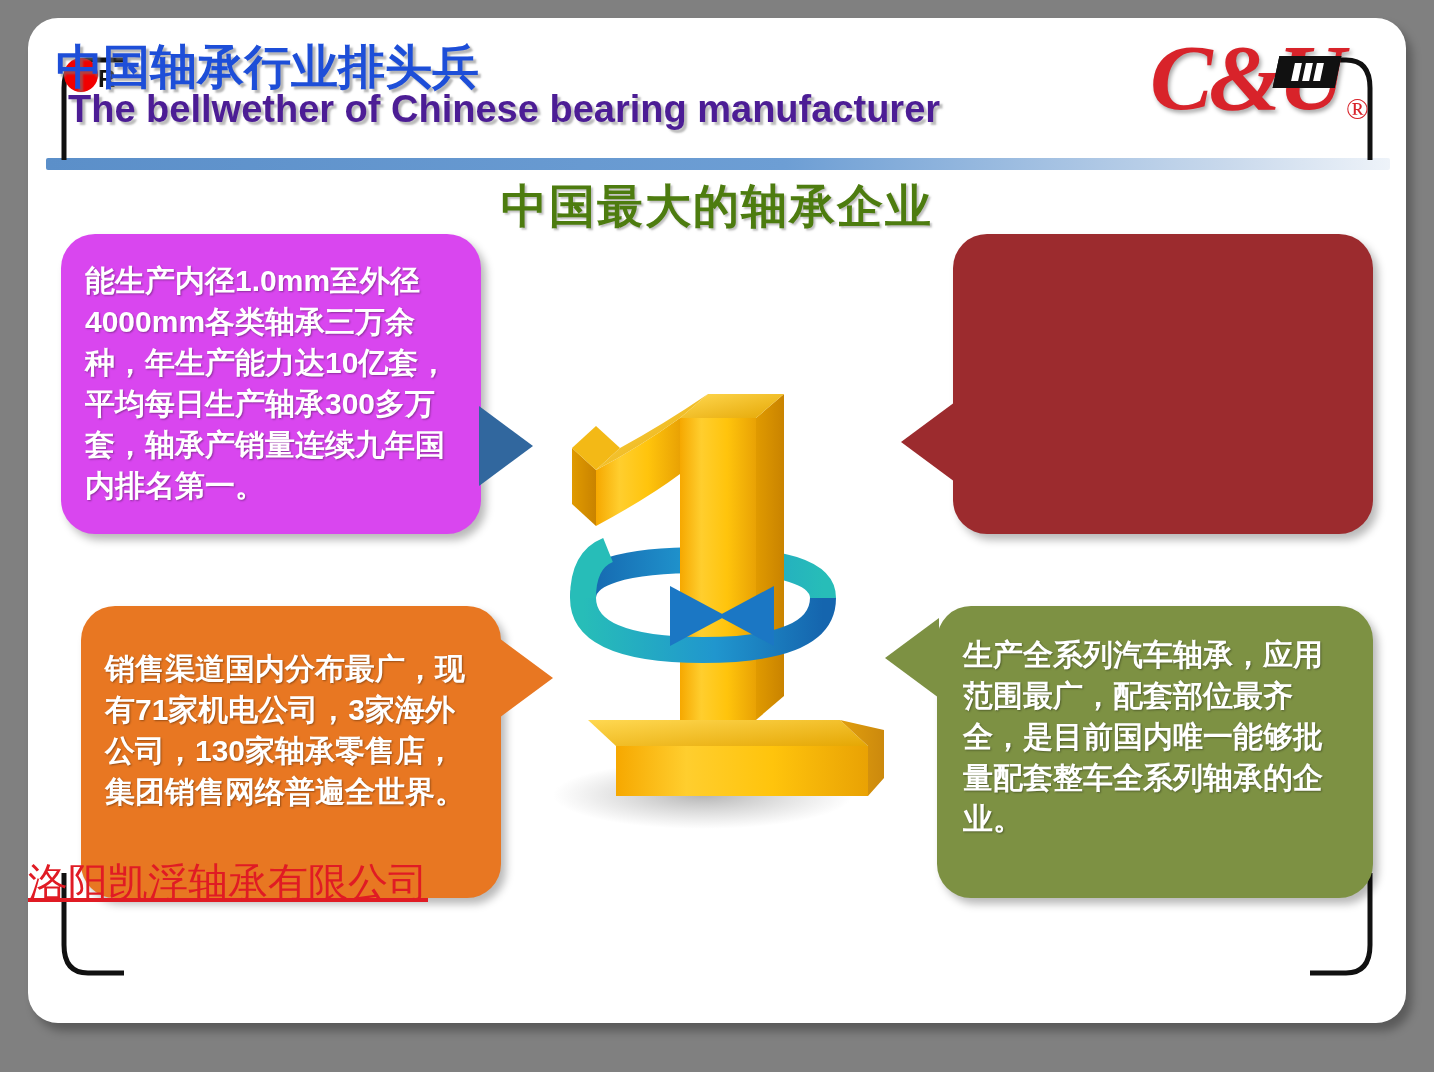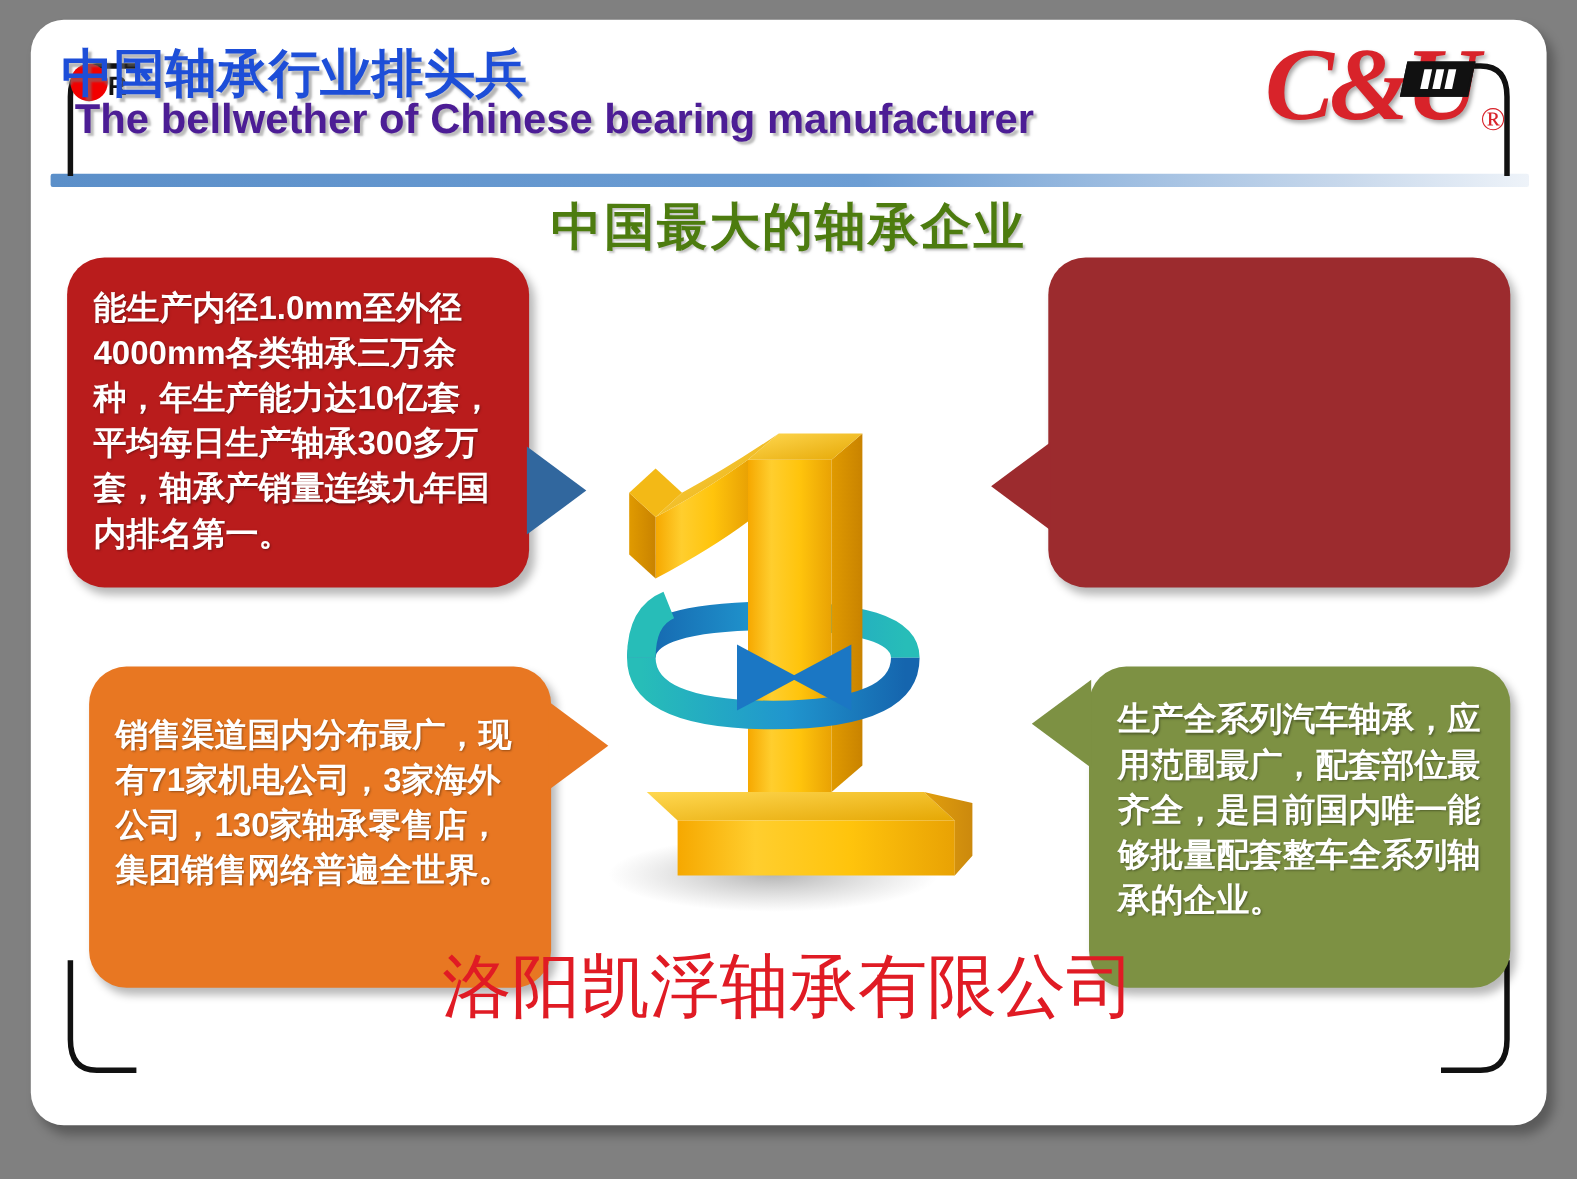--- a/index.html
+++ b/index.html
@@ -169,21 +169,21 @@
     text-shadow: 1px 1px 2px rgba(0,0,0,0.35);
   }
   .callout .body { position: relative; z-index: 2; }
 
   .tail {
     position: absolute;
     width: 0; height: 0;
     z-index: 1;
   }
 
-  .c-blue   { background: #b91c1c; }
+  .c-blue   { background: #d946ef; }
   .c-red    { background: #9C2B2E; }
   .c-orange { background: #E87722; margin-left: 20px; }
   .c-green  { background: #7D9143; }
 
   
   #callout-blue {
     left: 33px;
     top: 216px;
     width: 420px;
     height: 300px;
@@ -226,21 +226,21 @@
     top: 32px;
     border-top: 40px solid transparent;
     border-bottom: 40px solid transparent;
     border-left: 54px solid #E87722;
   }
 
   
   #callout-green {
     right: 33px;
     top: 588px;
-    width: 383px;
+    width: 436px;
     height: 292px;
     padding: 28px 24px 0 26px;
   }
   #tail-green {
     left: -52px;
     top: 12px;
     border-top: 40px solid transparent;
     border-bottom: 40px solid transparent;
     border-right: 54px solid #7D9143;
   }
@@ -253,27 +253,28 @@
     width: 460px;
     height: 560px;
   }
 
   
   .footer-text {
     position: absolute;
     left: 0;
     top: 840px;
     width: 100%;
-    text-align: center;
+    text-align: left;
     font-family: "Liberation Serif", "DejaVu Serif", serif;
-    font-size: 63px;
+    font-size: 40px;
     line-height: 1.25;
     color: #e01b24;
     z-index: 5;
     pointer-events: none;
+    text-decoration: underline;
   }
   .footer-text div { white-space: nowrap; }
 </style>
 </head>
 <body>
 
 <div class="slide">
 
   <div class="header">
     <div class="reg-dot"></div>

